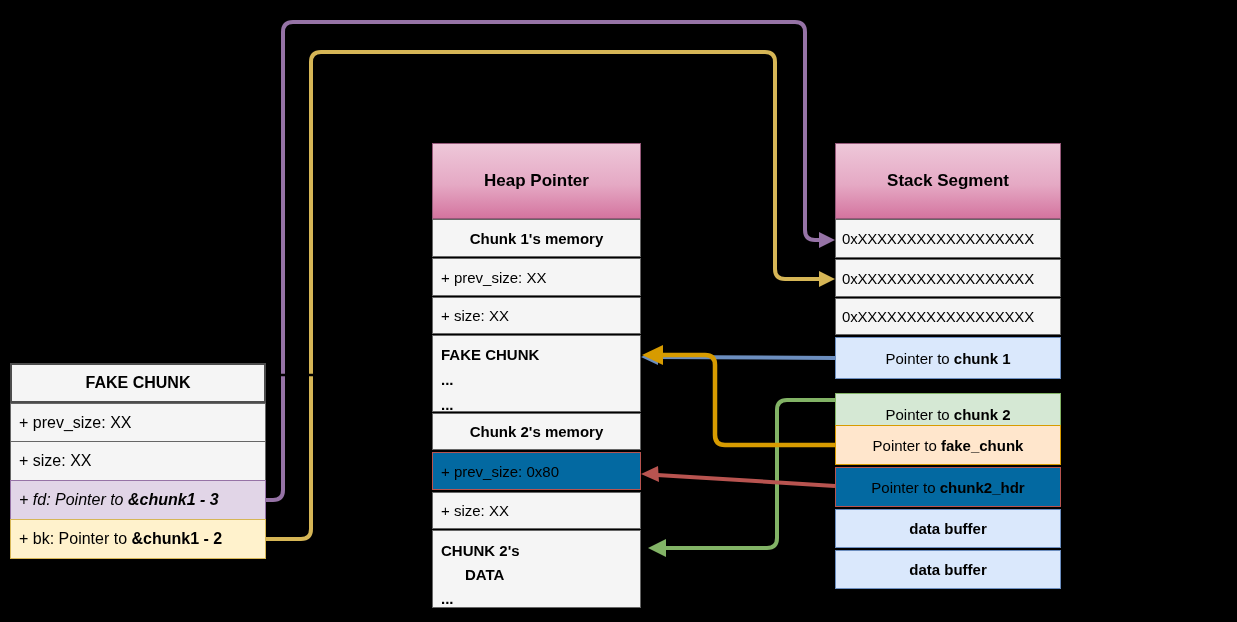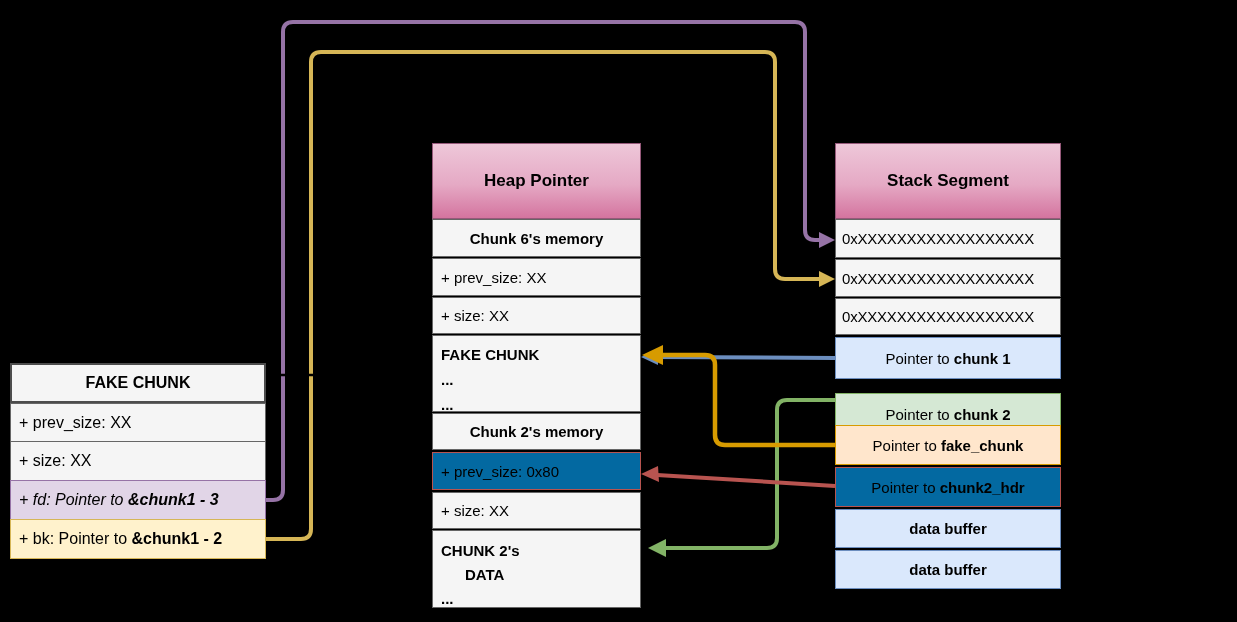--- a/index.html
+++ b/index.html
@@ -92,21 +92,21 @@
     <div class="row c-purple" style="top:117px; height:40px;">
       <span><span>+ fd: Pointer to </span><b>&amp;chunk1 - 3</b></span>
     </div>
     <div class="row c-yellow" style="top:156px; height:40px;">
       <span><span>+ bk: Pointer to </span><b>&amp;chunk1 - 2</b></span>
     </div>
   </div>
 
   <div class="box heap-box">
     <div class="seg-header">Heap Pointer</div>
-    <div class="row center bold" style="top:76px; height:38px;">Chunk 6's memory</div>
+    <div class="row center bold" style="top:76px; height:38px;">Chunk 1's memory</div>
     <div class="row" style="top:115px; height:38px;">+ prev_size: XX</div>
     <div class="row" style="top:154px; height:37px;">+ size: XX</div>
     <div class="row multiline" style="top:192px; height:77px; padding-top:6px;">
       <span>FAKE CHUNK</span>
       <span>...</span>
       <span>...</span>
     </div>
     <div class="row center bold" style="top:270px; height:37px;">Chunk 2's memory</div>
     <div class="row c-red" style="top:309px; height:38px;">+ prev_size: 0x80</div>
     <div class="row" style="top:349px; height:37px;">+ size: XX</div>

